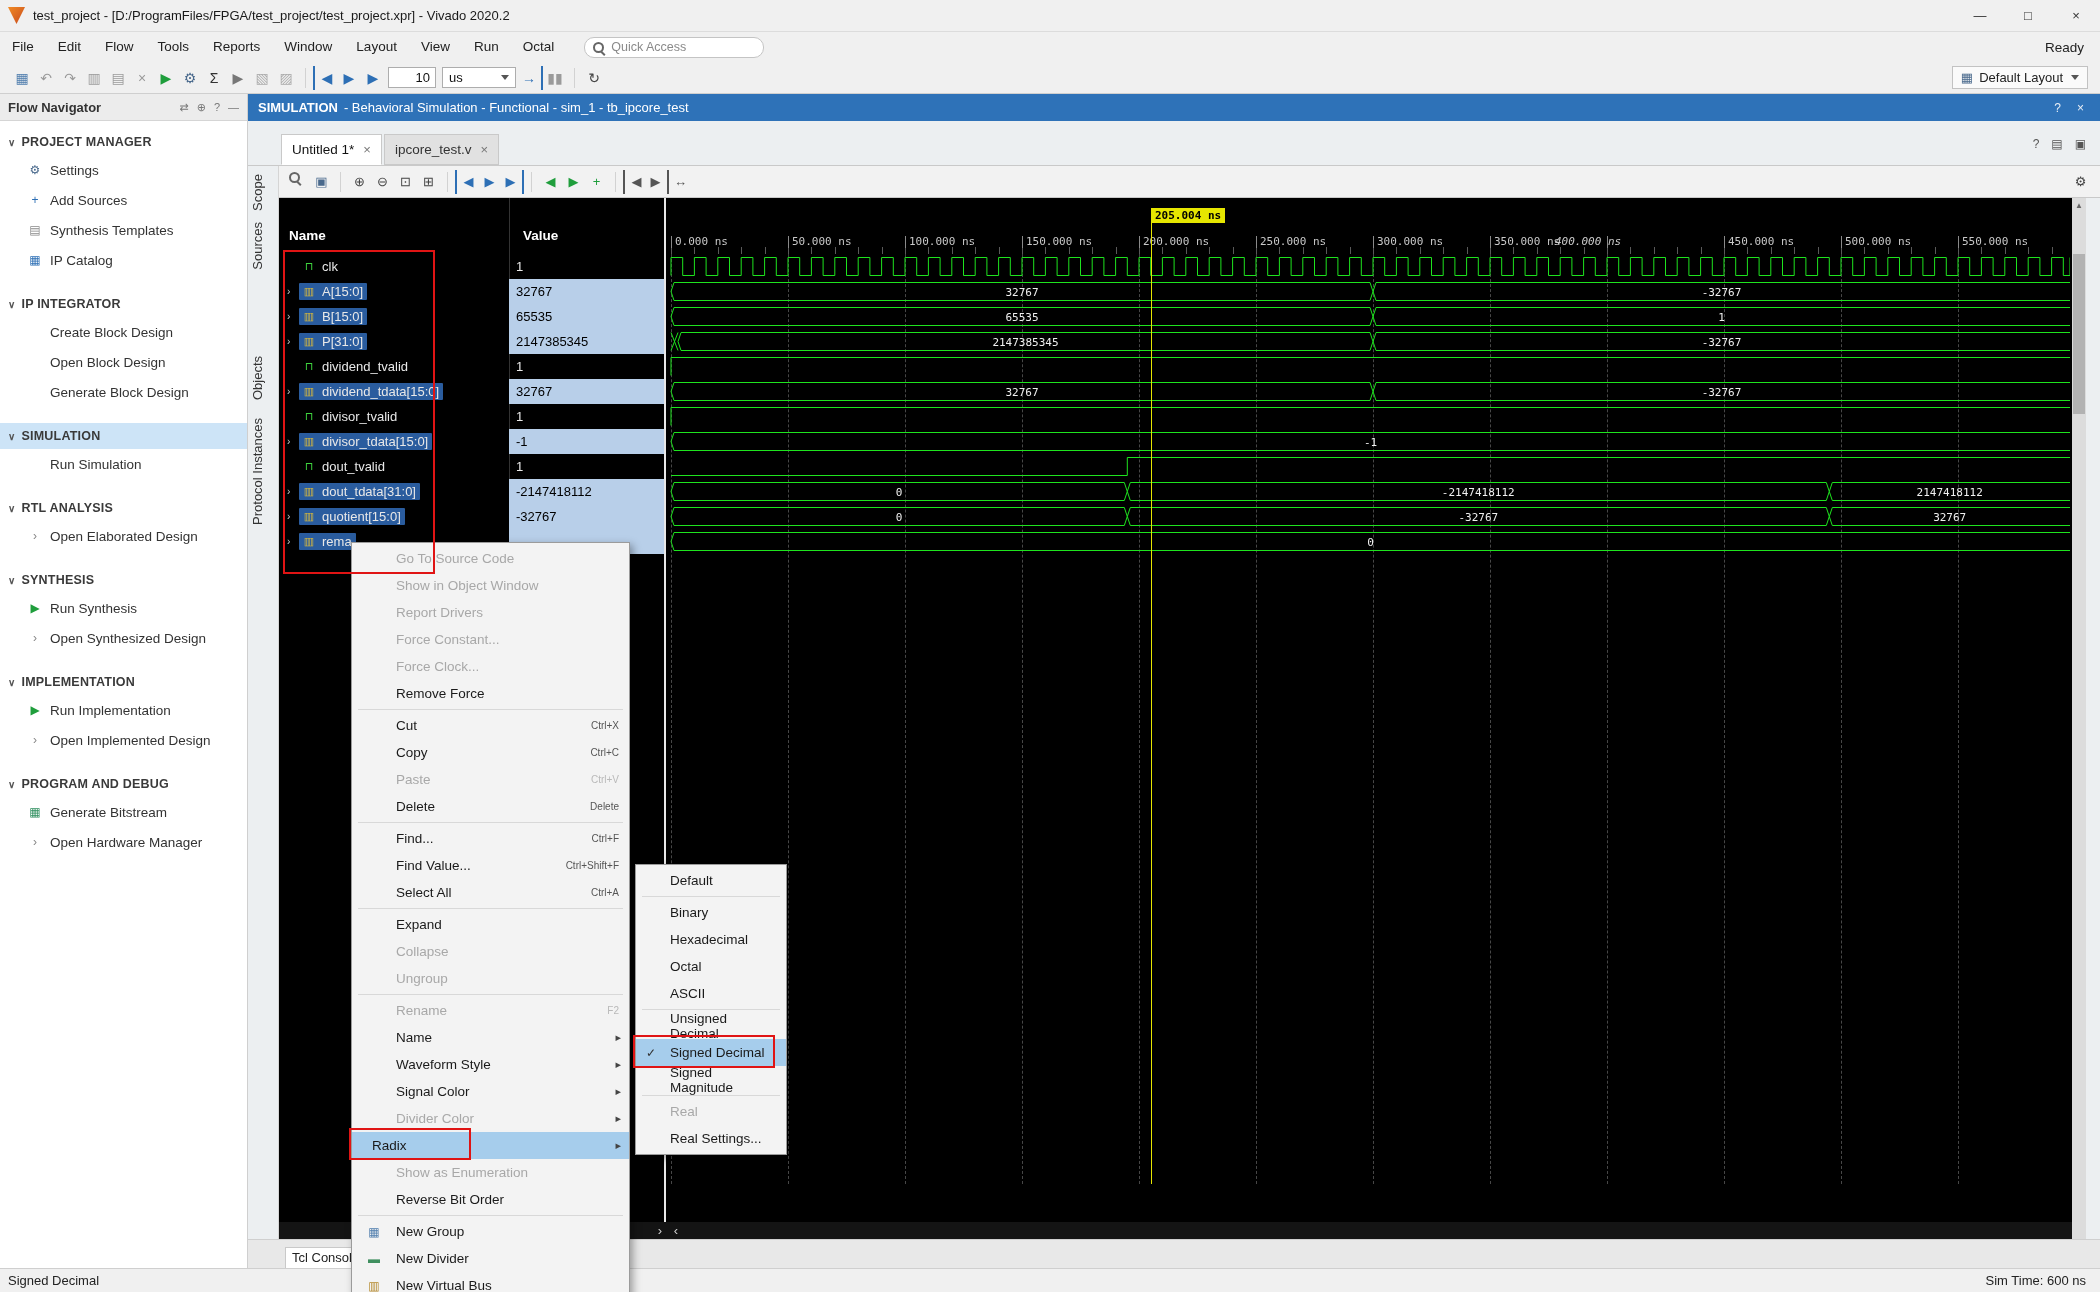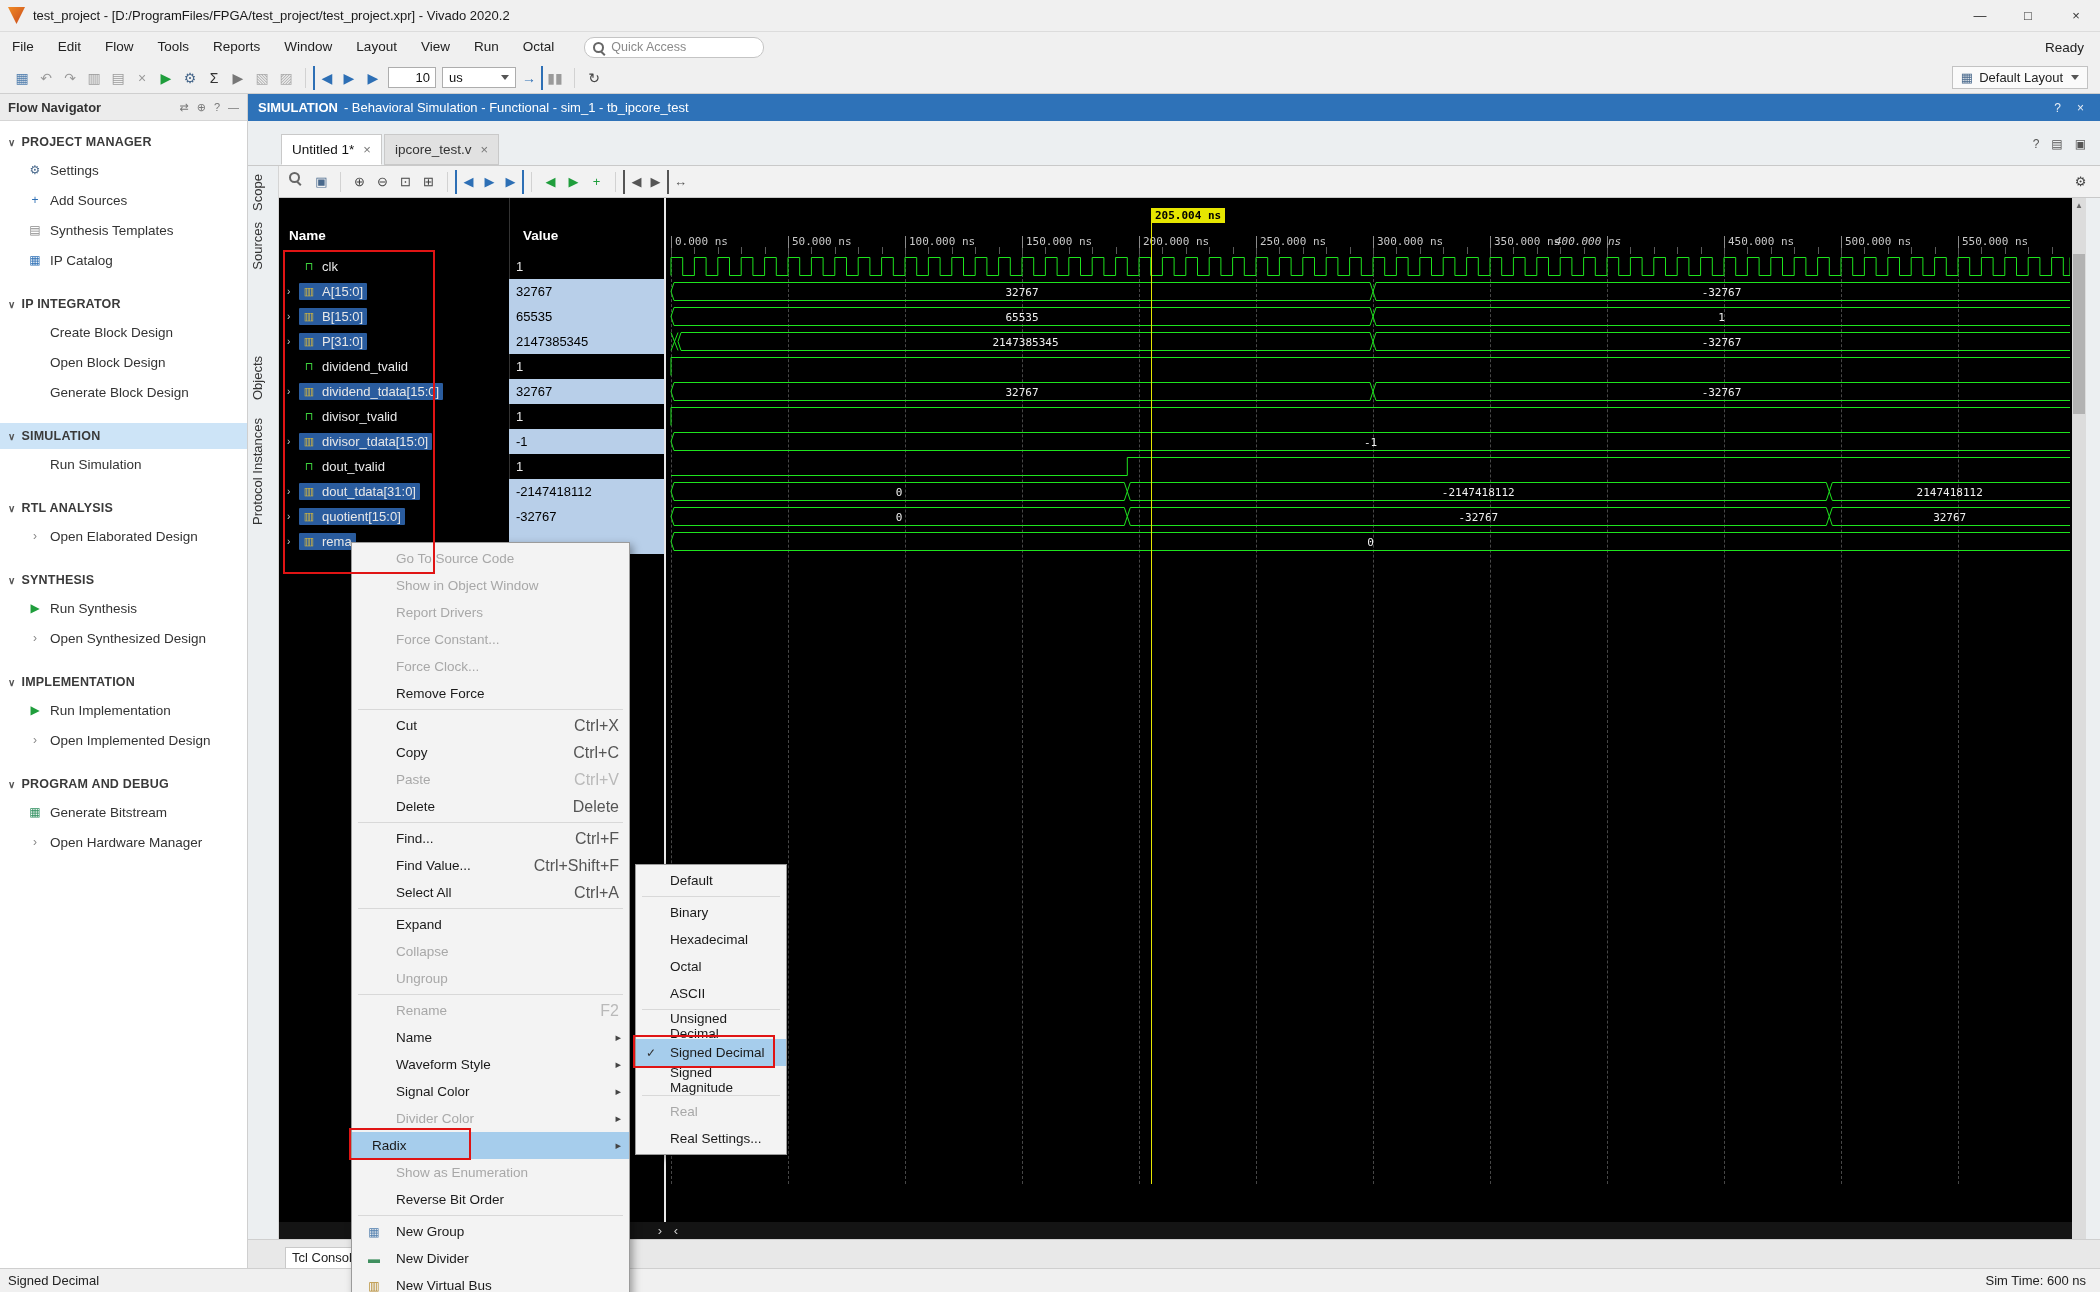--- a/index.html
+++ b/index.html
@@ -115,21 +115,21 @@
   #status-right { margin-left:auto; margin-right:14px; font-size:13px; color:#222; }
 
   
   .menu { position:absolute; background:#f3f3f3; border:1px solid #9b9b9b; box-shadow:3px 3px 8px rgba(0,0,0,.35); padding:2px 0; }
   #context-menu { left:351px; top:542px; width:279px; z-index:100; }
   #radix-submenu { left:635px; top:864px; width:152px; z-index:110; }
   .mi { height:27px; display:flex; align-items:center; position:relative; font-size:13.5px; color:#1a1a1a; padding-left:44px; padding-right:10px; cursor:default; }
   #radix-submenu .mi { padding-left:34px; padding-right:8px; }
   .mi.dis { color:#a8a8a8; }
   .mi.hi { background:#a6cdec;padding-left:20px; }
-  .mi .sc { margin-left:auto; font-size:16px; color:#555;text-align:right; }
+  .mi .sc { margin-left:auto; font-size:10px; color:#555;text-align:right; }
   .mi.dis .sc { color:#b9b9b9; }
   .mi .sub { position:absolute; right:8px; font-size:11px; color:#444; }
   .mi .mic { position:absolute; left:12px; width:20px; text-align:center; font-size:12px; }
   .mi .chk { position:absolute; left:10px; font-size:12px; color:#333; }
   .msep { height:1px; background:#d8d8d8; margin:2px 6px; }
 
   
   .ann { position:absolute; border:2px solid #e01414; z-index:200; pointer-events:none; }
   #ann-signals { left:283px; top:250px; width:152px; height:324px; }
   #ann-radix { left:349px; top:1128px; width:122px; height:32px; }

